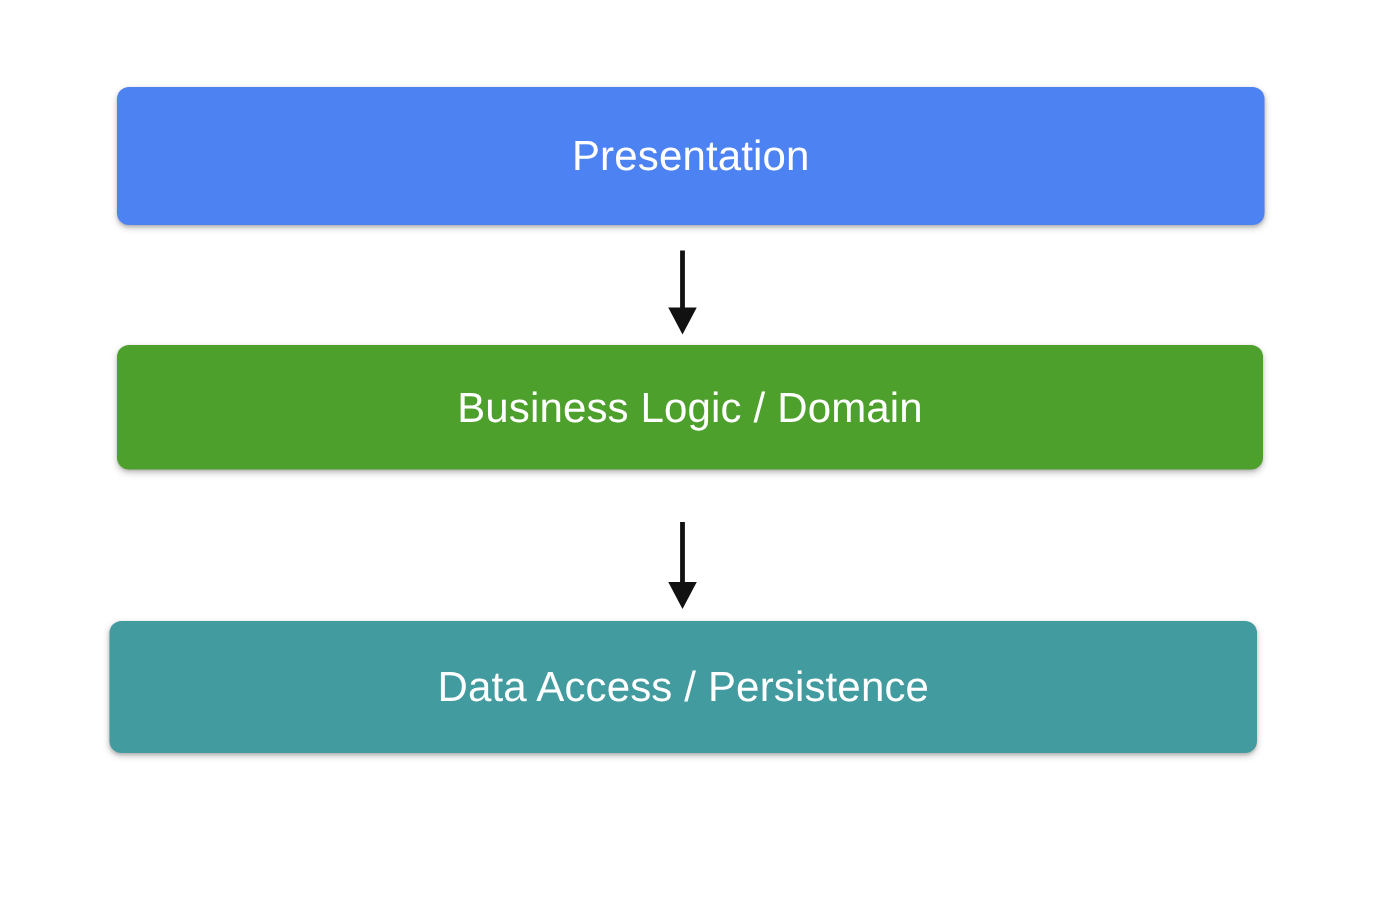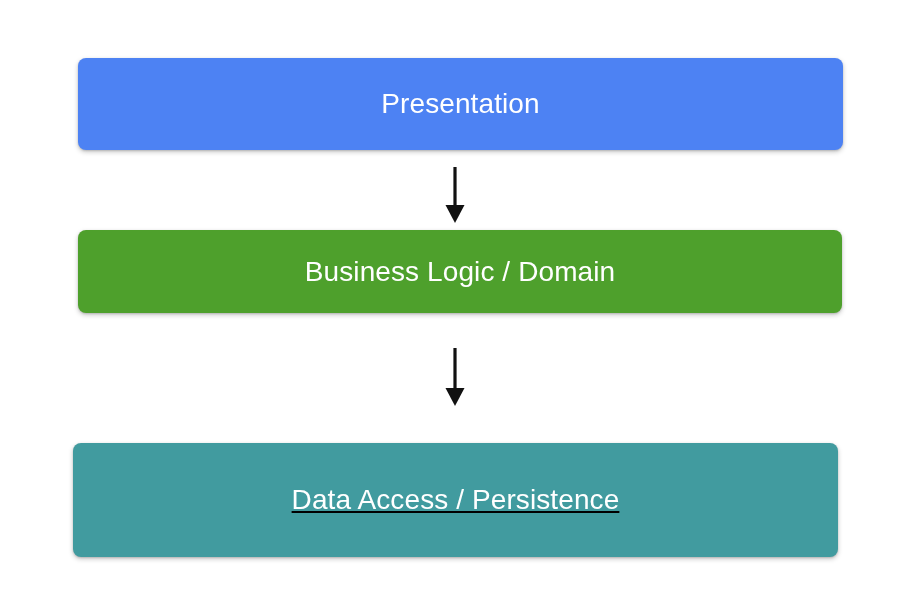--- a/index.html
+++ b/index.html
@@ -54,24 +54,23 @@
 
   #box-business-logic {
     left: 78px;
     top: 230px;
     width: 764px;
     height: 83px;
   }
 
   #box-data-access {
     left: 73px;
-    top: 443px;
+    top: 414px;
     width: 765px;
-    height: 114px;
-    text-decoration: underline;
+    height: 88px;
   }
 
   
   .arrow-connector {
     position: absolute;
     left: 435px;
     width: 40px;
     overflow: visible;
   }
 

